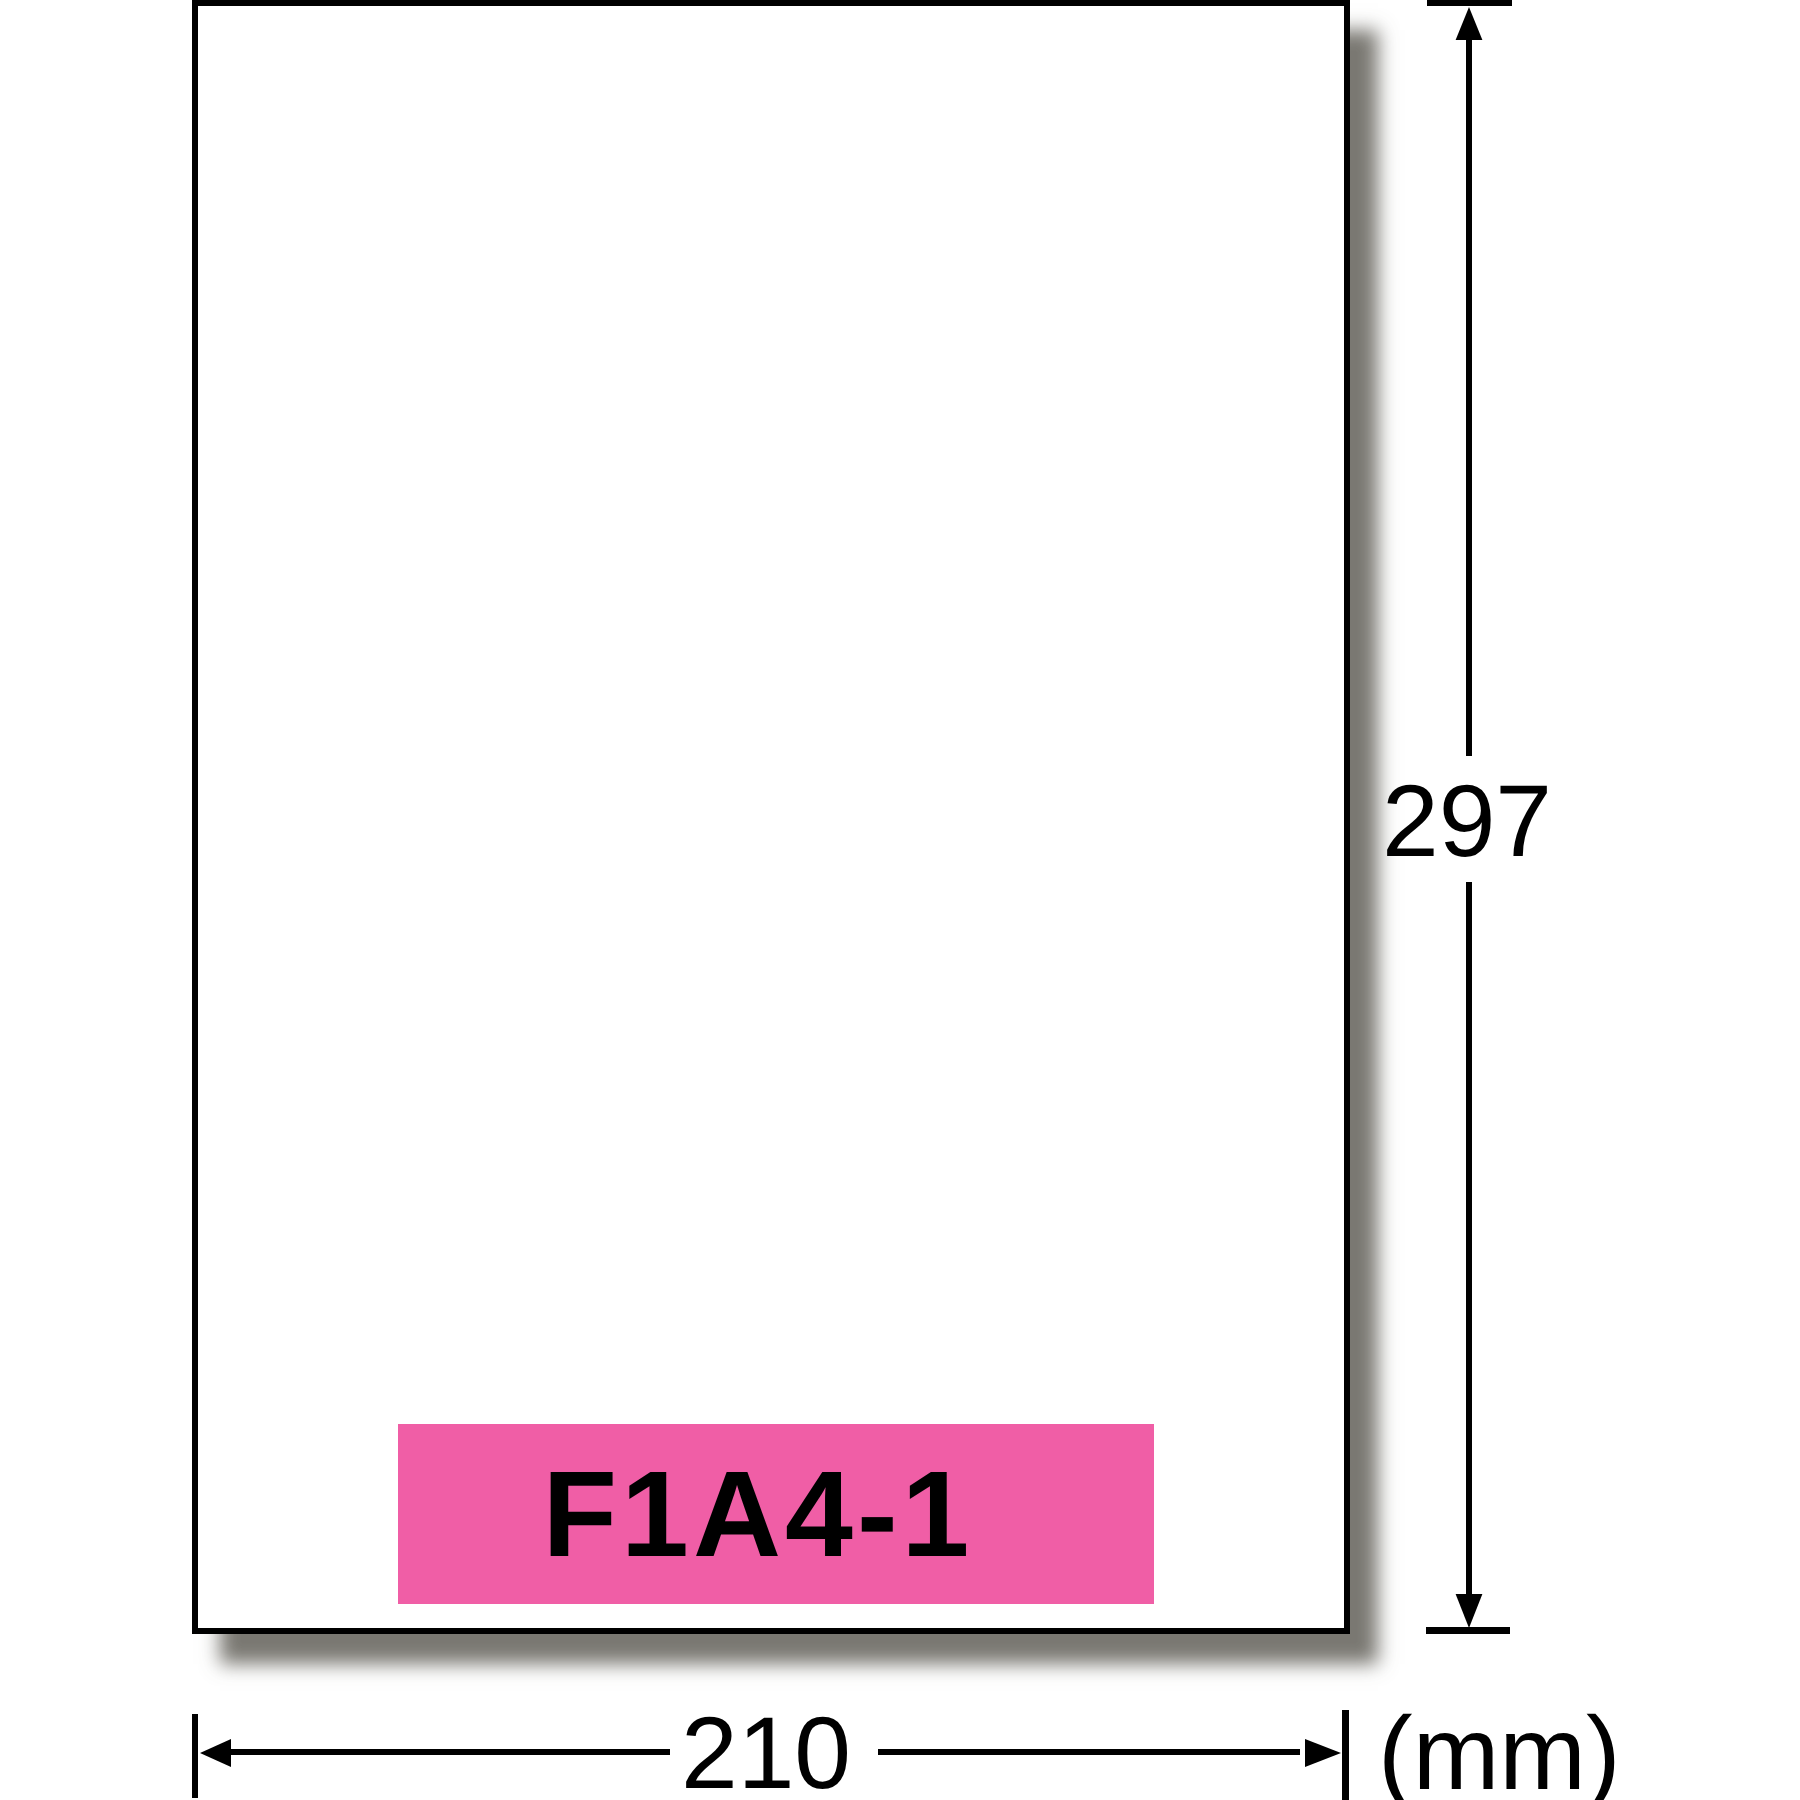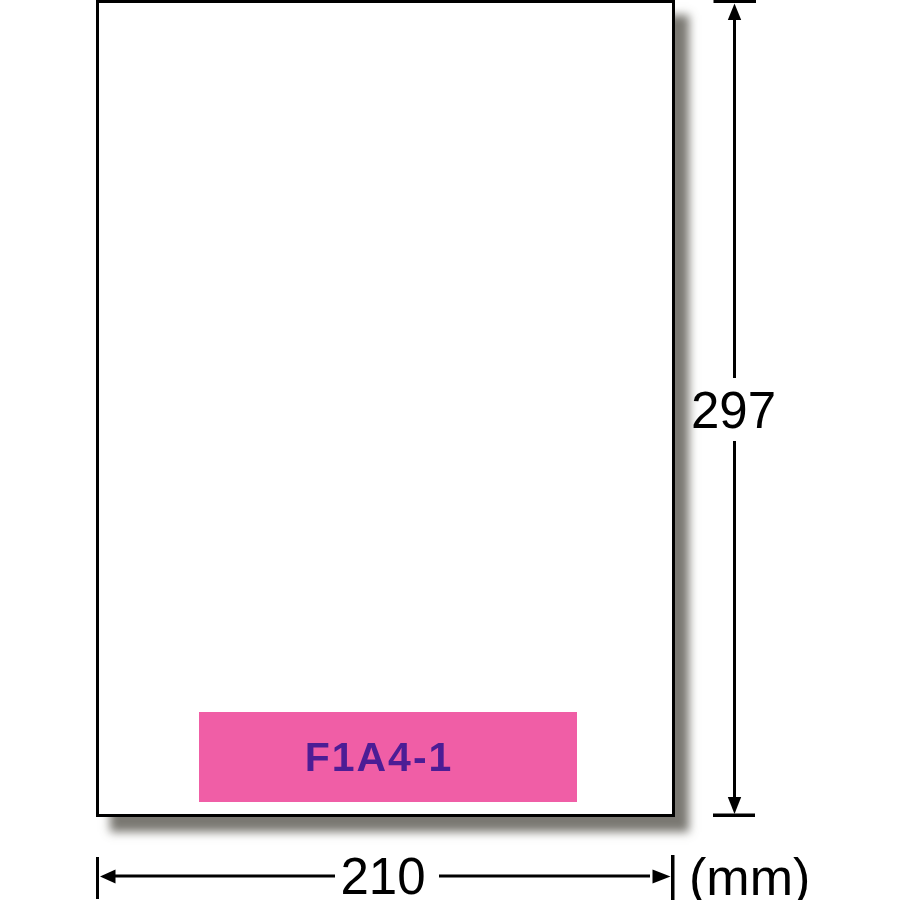--- a/index.html
+++ b/index.html
@@ -6,21 +6,21 @@
   body{font-family:"Liberation Sans", sans-serif;position:relative;}
   .abs{position:absolute;}
 </style>
 </head>
 <body>
 
   <div class="abs" style="left:95.5px;top:0px;width:579px;height:817px;border:3px solid #000;background:#fff;box-sizing:border-box;box-shadow:14px 15px 9px rgba(84,82,74,0.78);"></div>
 
   <div class="abs" style="left:199px;top:712px;width:378px;height:90px;background:#f05ea6;display:flex;align-items:center;justify-content:center;">
 
-    <span style="color:#4c1d95;font-weight:bold;font-size:41px;letter-spacing:2px;transform:translateX(-9px);">F1A4-1</span>
+    <span style="color:#000000;font-weight:bold;font-size:61px;letter-spacing:2px;transform:translateX(-9px);">F1A4-1</span>
   </div>
 
   <svg class="abs" style="left:0;top:0;" width="900" height="900" viewBox="0 0 900 900">
 
     <rect x="713.5" y="0" width="42.5" height="3" fill="#000"></rect>
 
     <polygon points="734.5,3.5 727.8,20 741.2,20" fill="#000"></polygon>
 
     <rect x="733" y="18" width="3" height="360" fill="#000"></rect>
 

